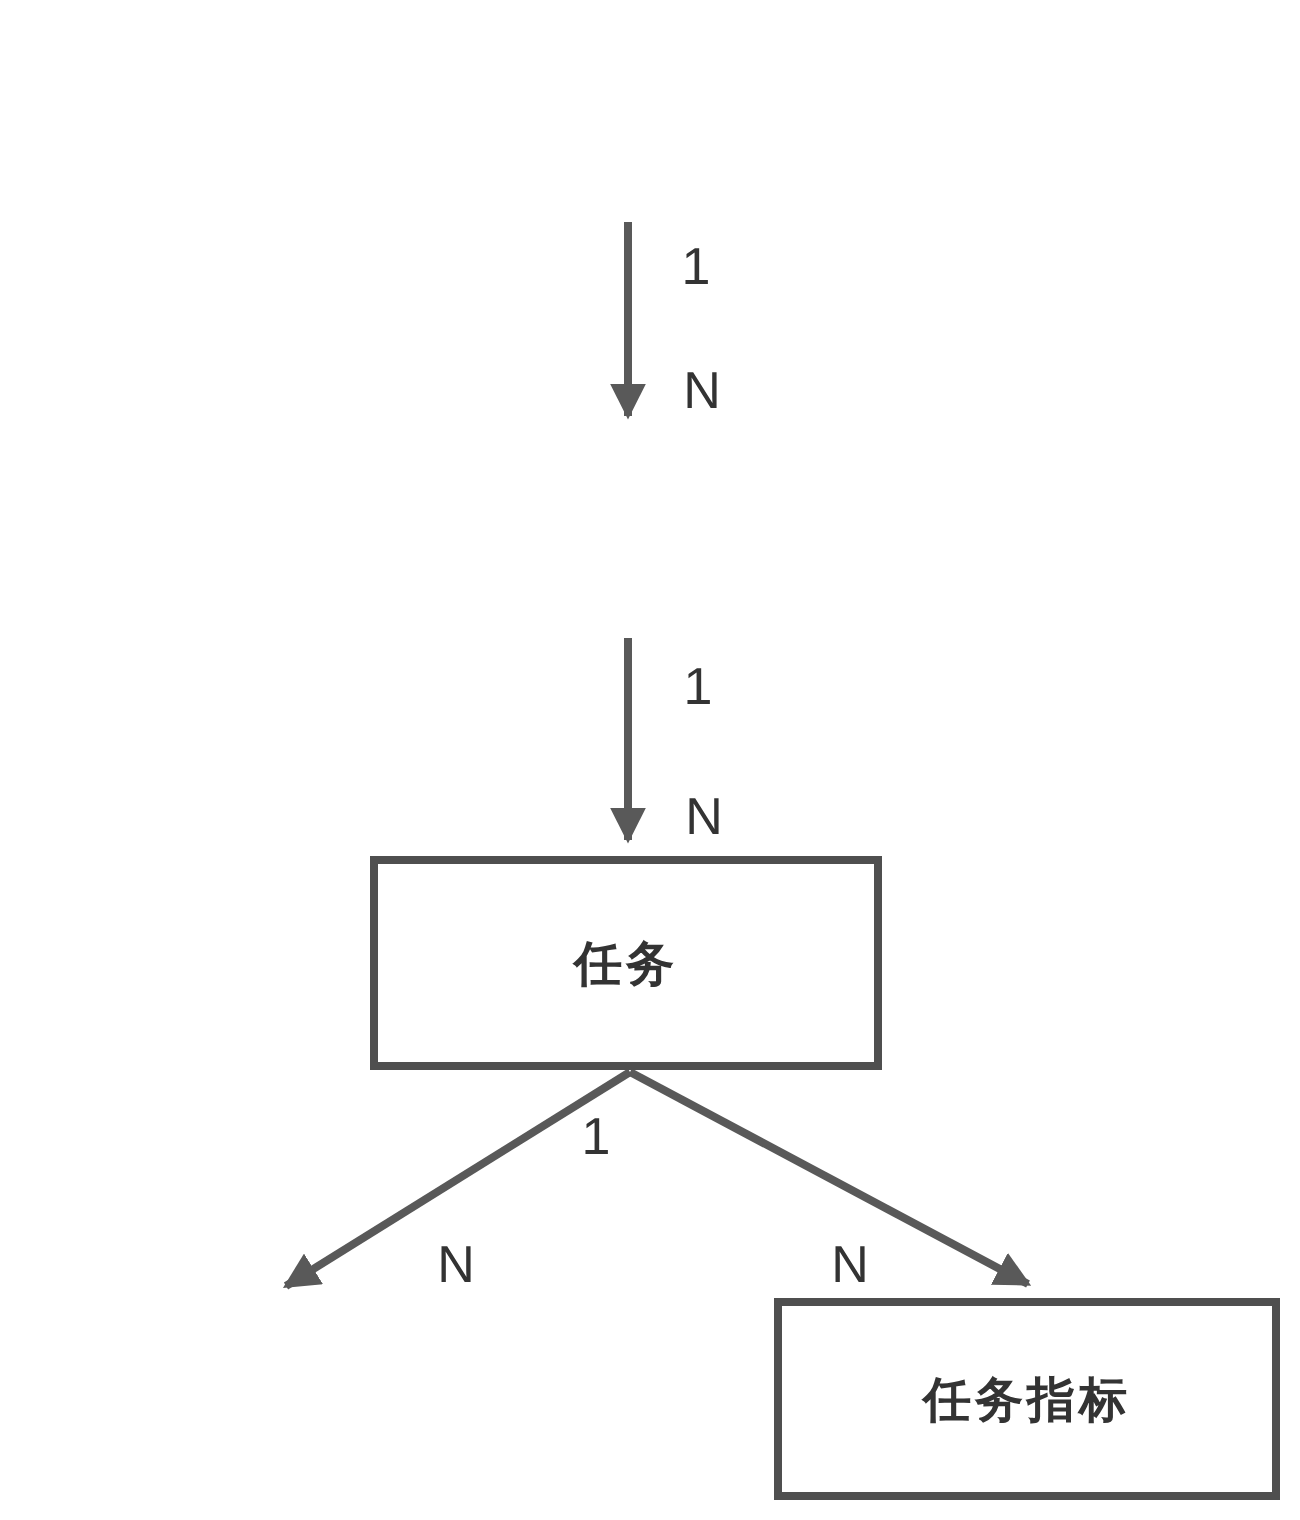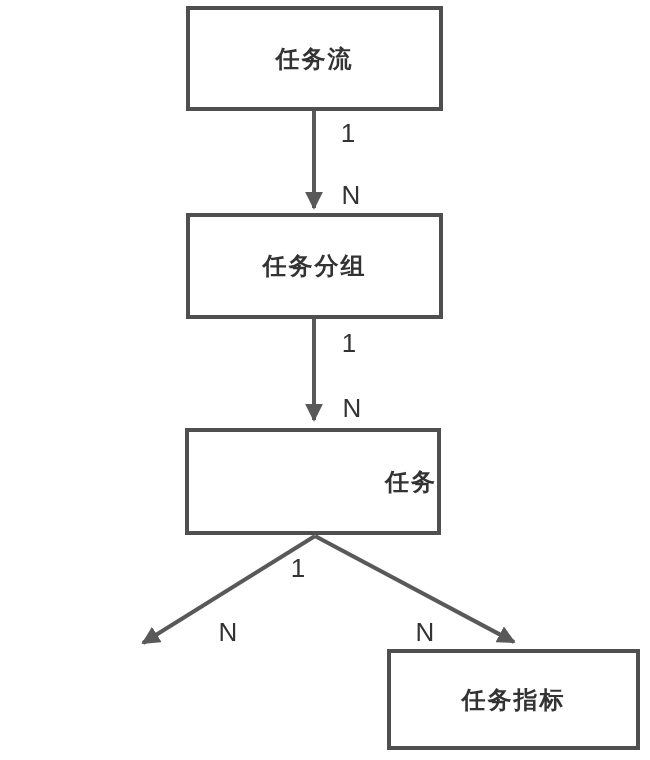--- a/index.html
+++ b/index.html
@@ -23,21 +23,21 @@
     display: flex;
     align-items: center;
     justify-content: center;
     font-size: 24px;
     font-weight: 700;
     color: #333333;
     letter-spacing: 2px;
   }
   #node-task-flow   { left: 186px; top: 6px;   width: 257px; height: 105px; }
   #node-task-group  { left: 186px; top: 213px; width: 257px; height: 106px; }
-  #node-task        { left: 185px; top: 428px; width: 256px; height: 107px; justify-content: flex-end; }
+  #node-task        { left: 185px; top: 428px; width: 256px; height: 107px; }
   #node-task-action { left: 4px;   top: 649px; width: 254px; height: 101px; }
   #node-task-metric { left: 387px; top: 649px; width: 253px; height: 101px; text-align: center; }
 
   .edges-svg {
     position: absolute;
     left: 0;
     top: 0;
     width: 650px;
     height: 760px;
   }
@@ -79,27 +79,21 @@
       </marker>
     </defs>
     <g stroke="#595959" stroke-width="4" fill="none">
       <path d="M314,111 L314,208" marker-end="url(#arrowhead)"></path>
       <path d="M314,319 L314,420" marker-end="url(#arrowhead)"></path>
       <path d="M315,536 L143,643" marker-end="url(#arrowhead)"></path>
       <path d="M315,536 L514,642" marker-end="url(#arrowhead)"></path>
     </g>
   </svg>
 
-  <div class="node" id="node-task-flow">
-    <span>任务流</span>
-  </div>
 
-  <div class="node" id="node-task-group">
-    <span>任务分组</span>
-  </div>
 
   <div class="node" id="node-task">
     <span>任务</span>
   </div>
 
 
   <div class="node" id="node-task-metric">
     <span>任务指标</span>
   </div>
 

